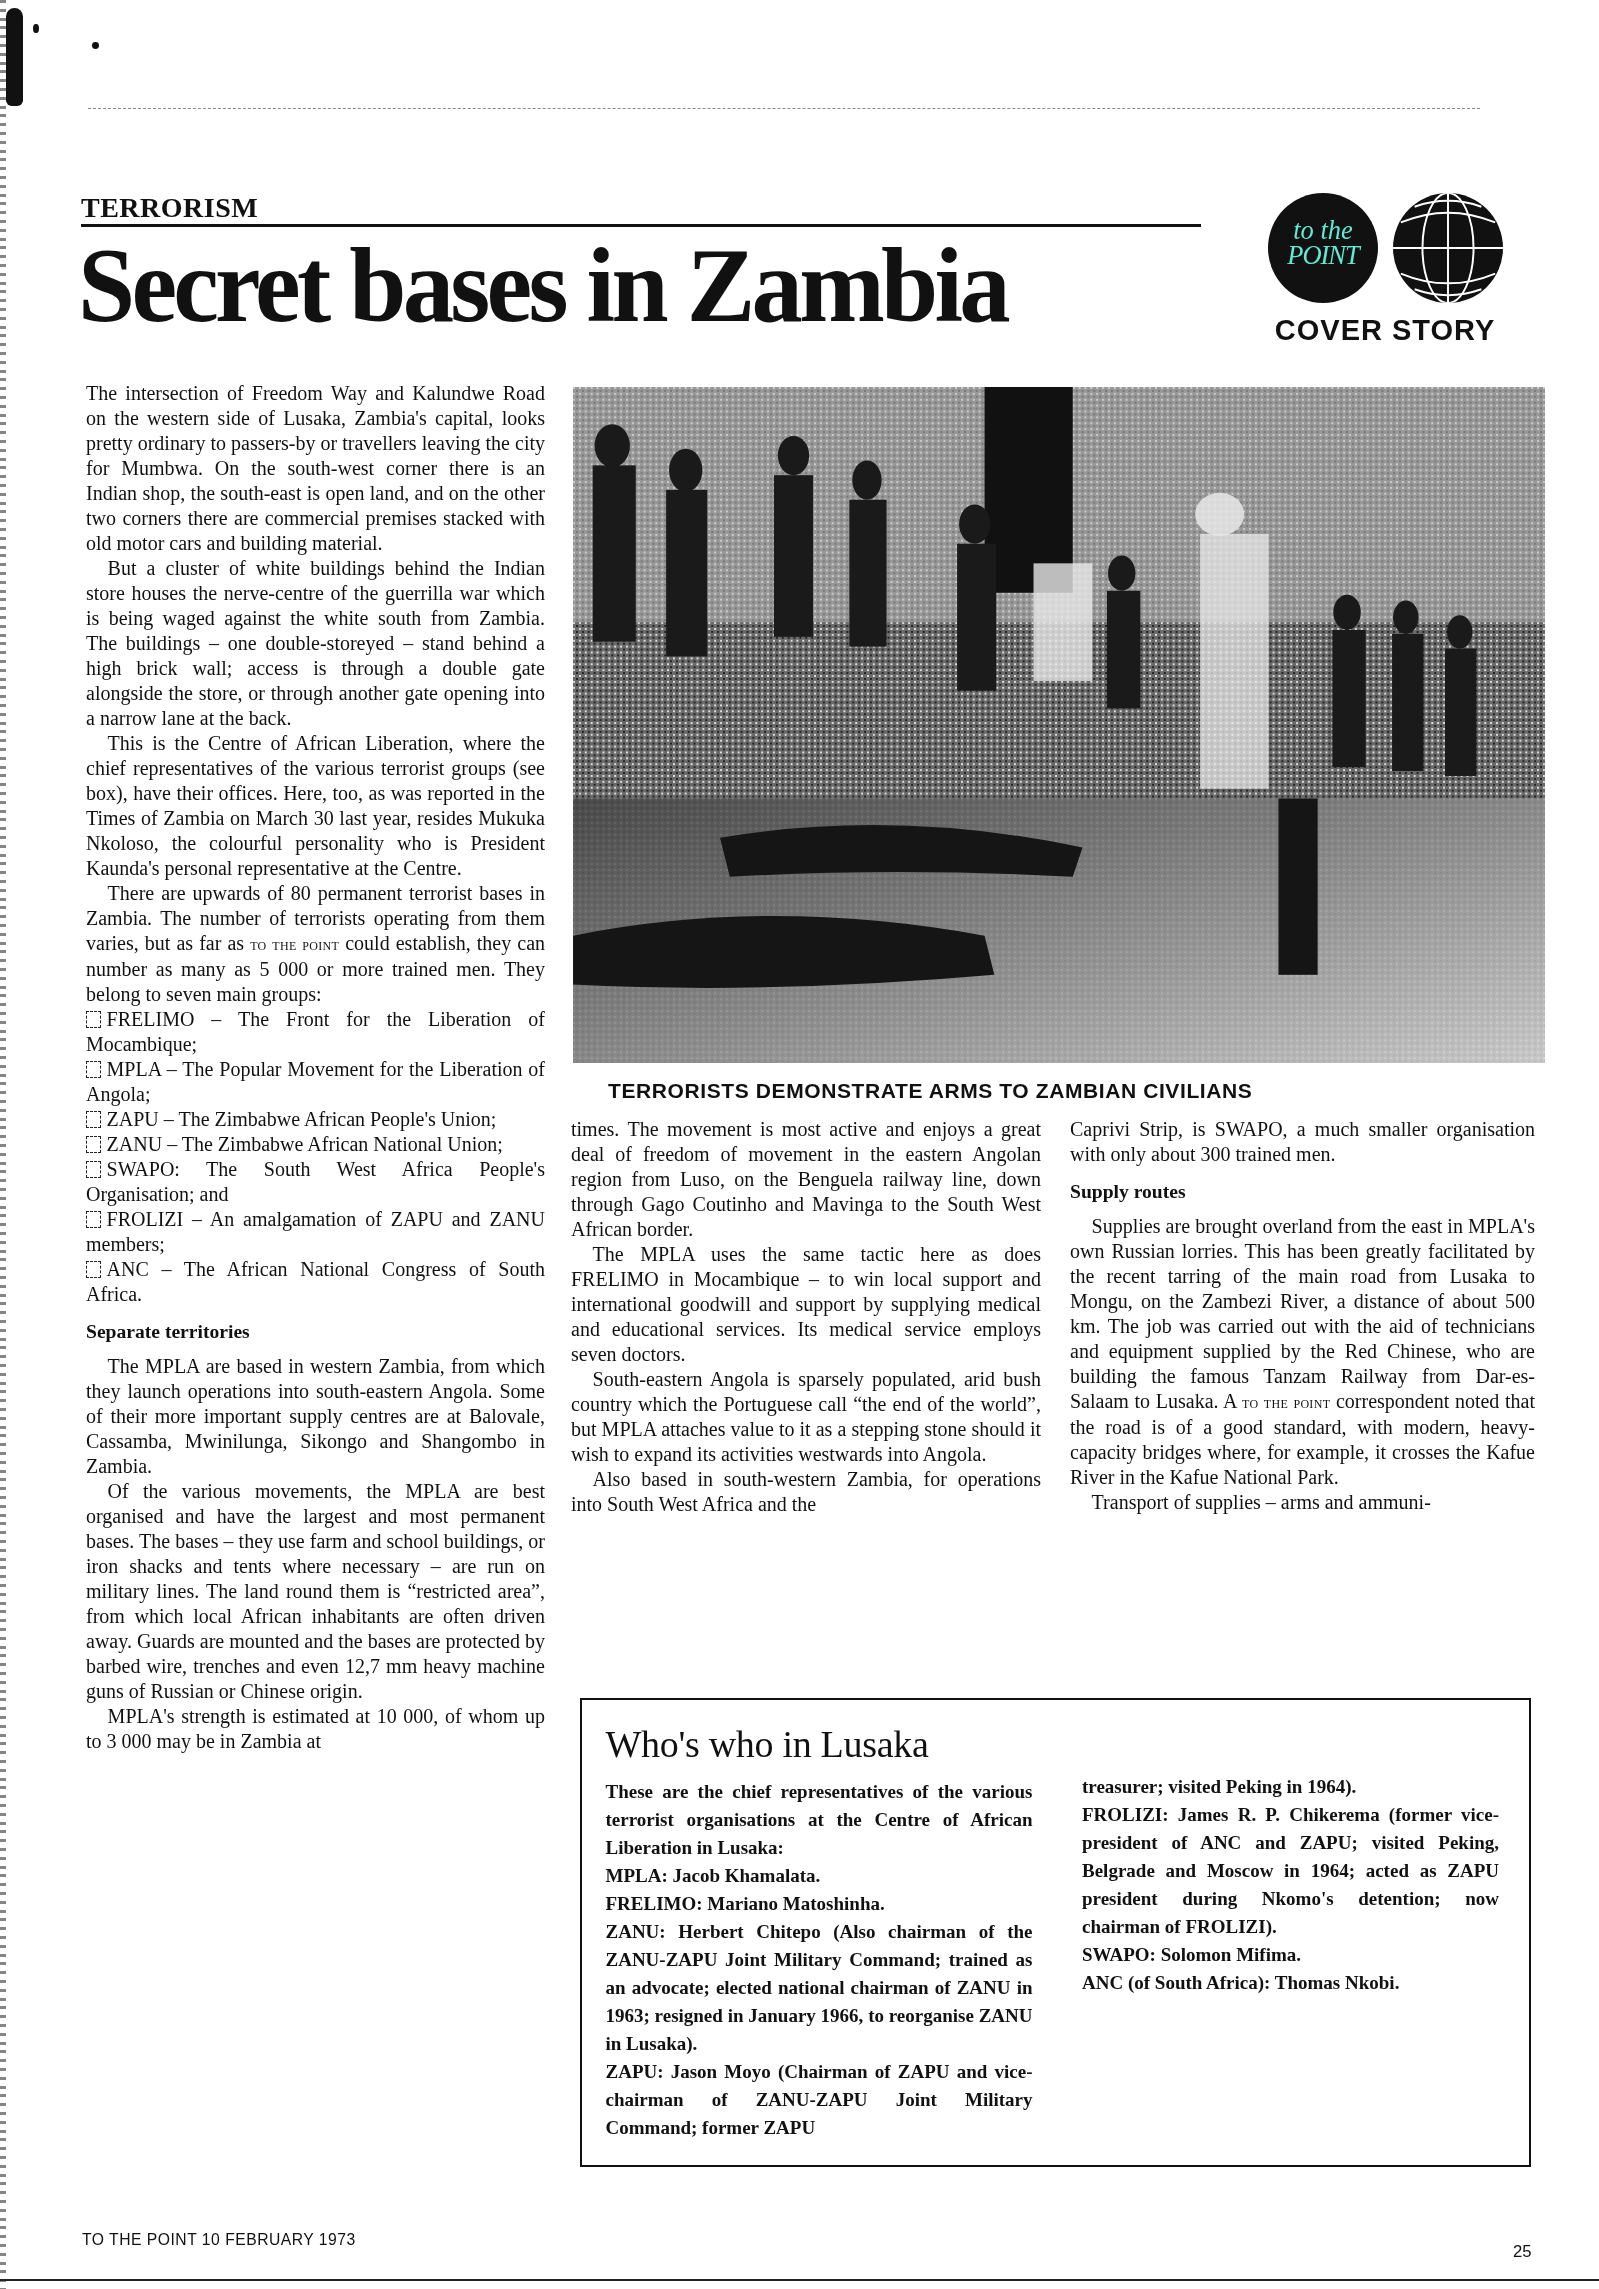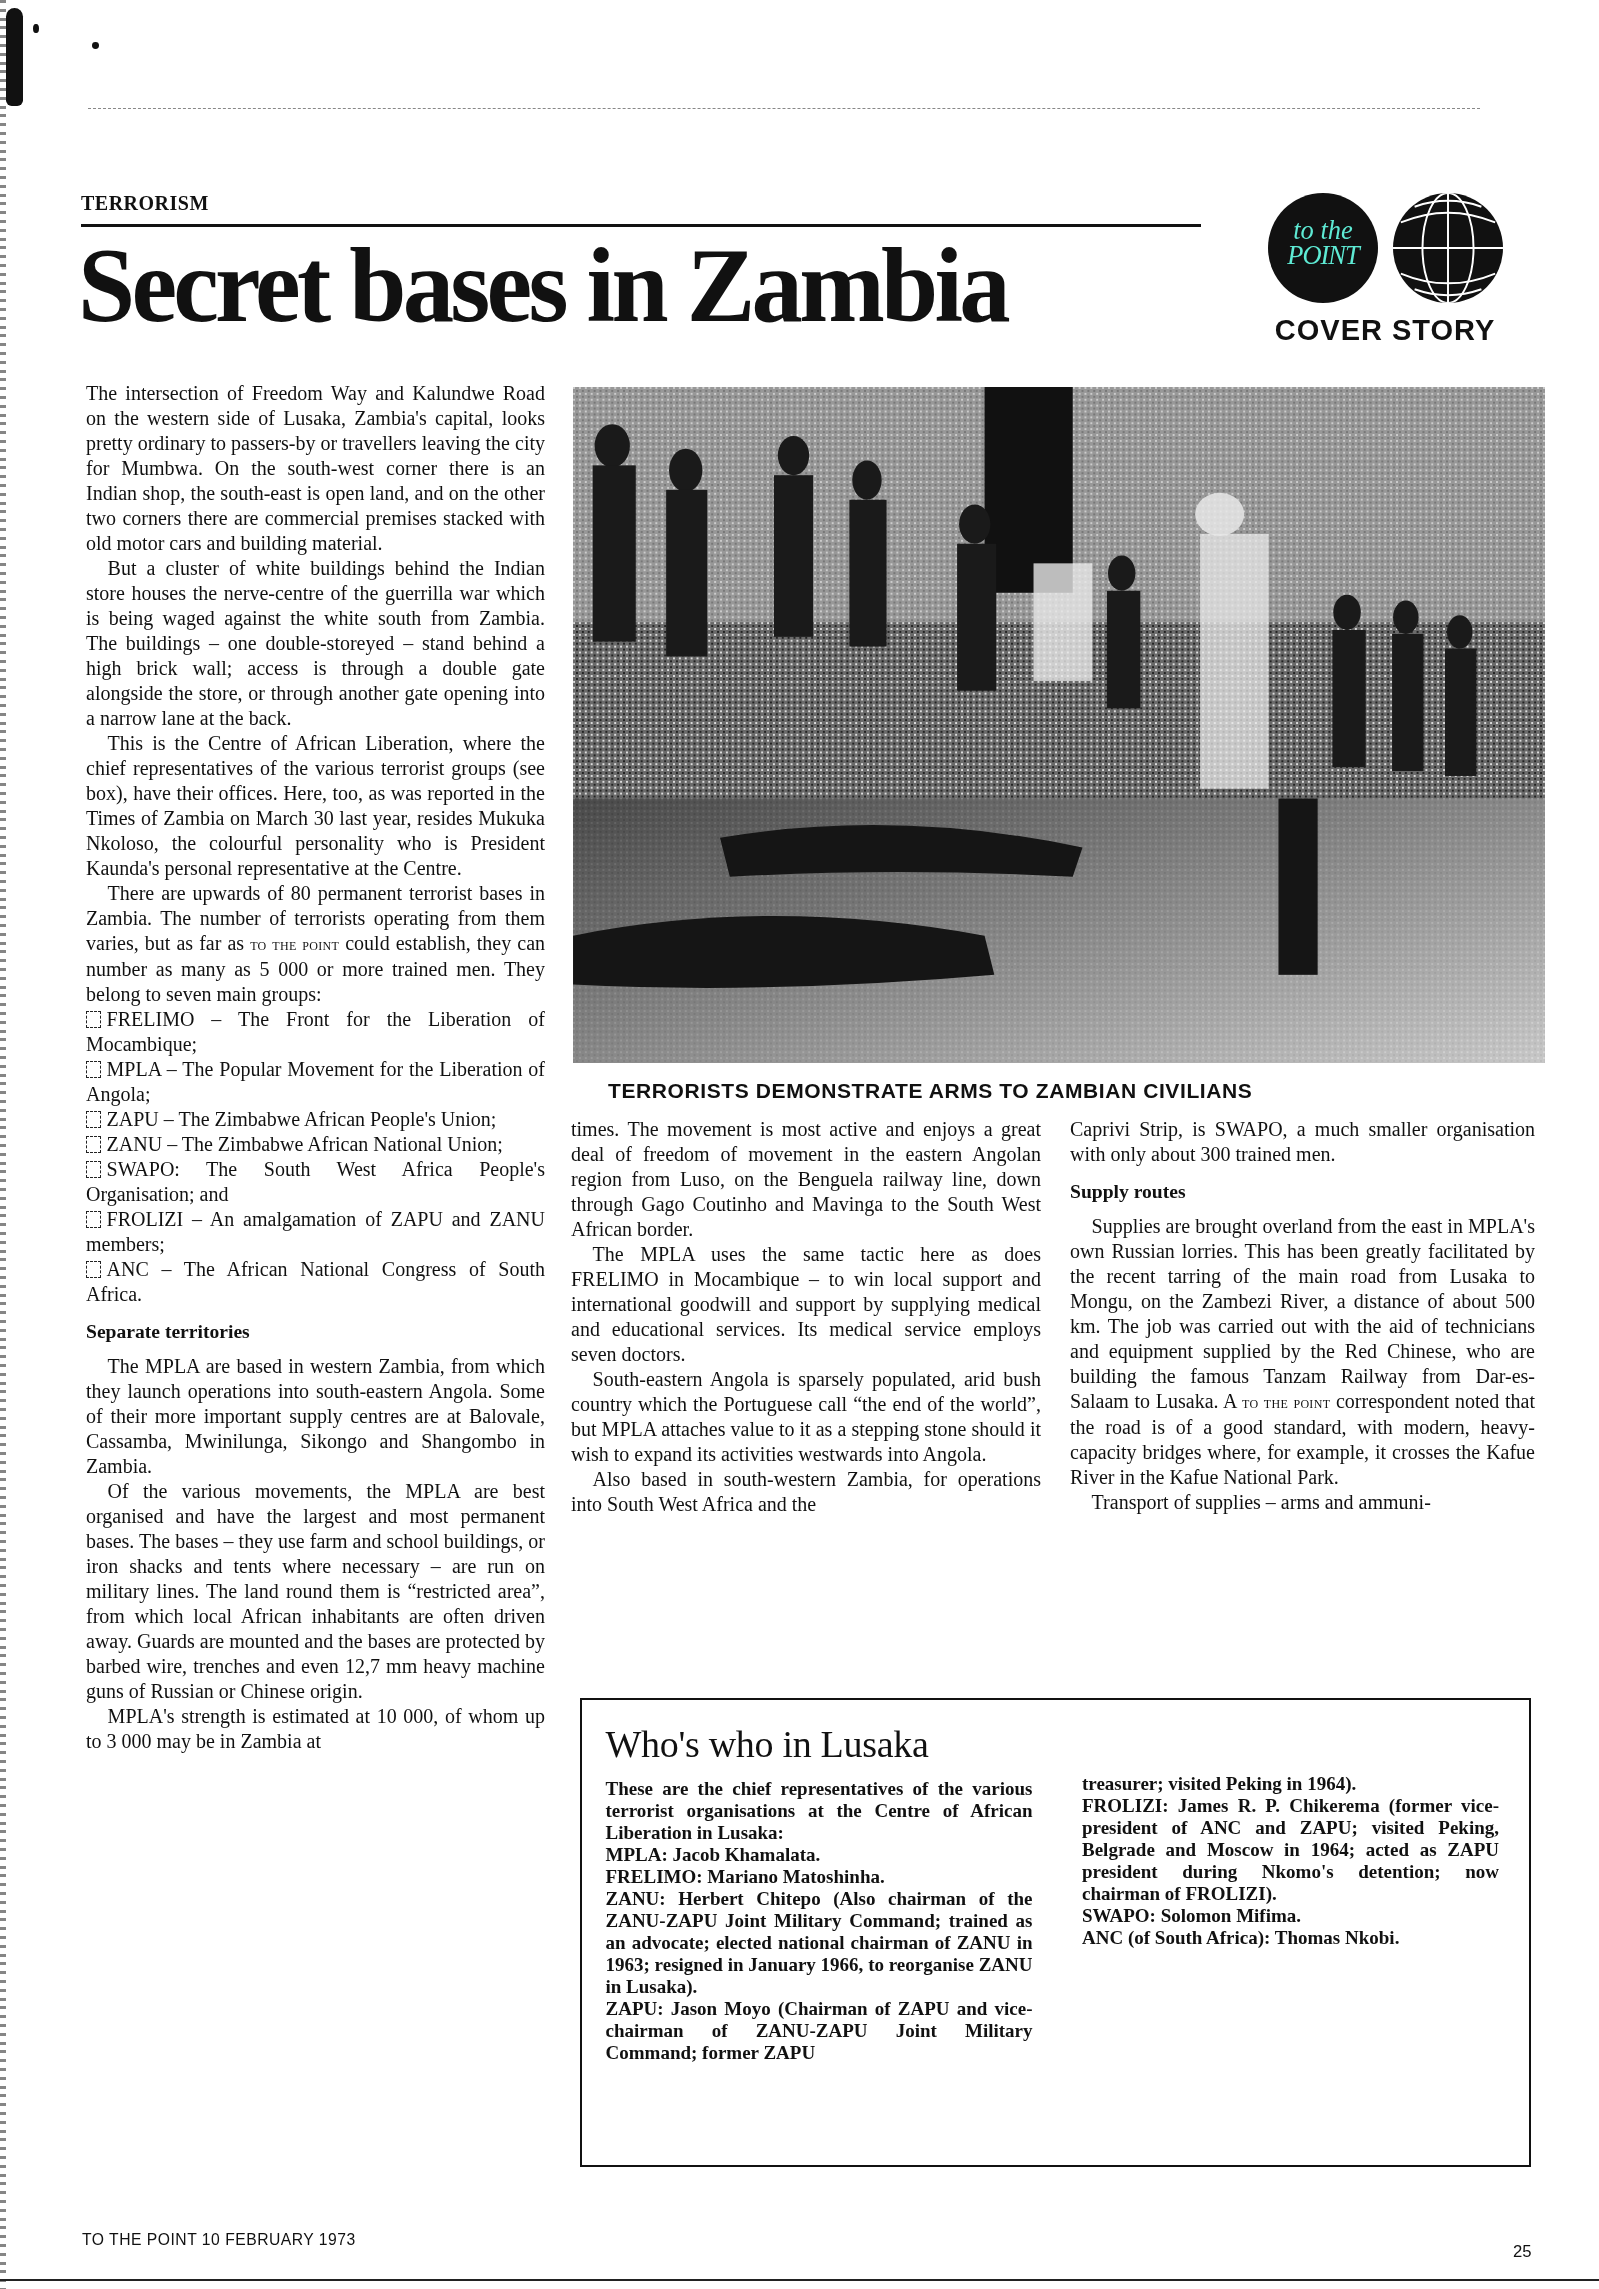--- a/index.html
+++ b/index.html
@@ -2,21 +2,21 @@
 <html><head>
 <meta charset="utf-8">
 <style>
   html, body { margin: 0; padding: 0; background: #ffffff; }
   body { width: 1600px; height: 2290px; position: relative; overflow: hidden; color: #111; font-family: "Liberation Serif", serif; }
   .scan-edge { position: absolute; left: 0; top: 0; width: 5.9px; height: 2290px; background: repeating-linear-gradient(180deg, #222 0 2.9px, #fff 2.9px 8.8px); opacity: .55; }
   .scan-blot { position: absolute; left: 5.9px; top: 7.8px; width: 17.6px; height: 98px; background: #111; border-radius: 8.8px 8.8px 5.9px 5.9px; }
   .scan-dot { position: absolute; background: #111; border-radius: 50%; }
   .scan-top-line { position: absolute; left: 88px; top: 108px; width: 1392px; border-top: 1px dashed #888; }
 
-  .section-label { position: absolute; left: 81px; top: 192px; font-size: 20px; font-weight: bold; letter-spacing: 0.5px; text-decoration: none; }
+  .section-label { position: absolute; left: 81px; top: 192px; font-size: 28px; font-weight: bold; letter-spacing: 0.5px; text-decoration: none; }
   .section-rule { position: absolute; left: 81px; top: 224px; width: 1120px; height: 2.9px; background: #111; }
   .headline { position: absolute; left: 78px; top: 233px; font-size: 106px; font-weight: bold; letter-spacing: -3.9px; line-height: 1; transform: scaleX(0.97); transform-origin: left; white-space: nowrap; }
 
   .logo { position: absolute; left: 1266px; top: 189px; width: 274px; height: 167px; }
   .logo-circle { position: absolute; top: 3.9px; width: 110px; height: 110px; border-radius: 50%; background: #111; }
   .logo-circle.left { left: 2px; color: #5eead4; text-align: center; font-style: italic; }
   .logo-circle.left .l1 { display: block; margin-top: 26.5px; font-size: 26.5px; line-height: 23.5px; }
   .logo-circle.left .l2 { display: block; font-size: 26.5px; line-height: 25.5px; letter-spacing: -1px; }
   .logo-circle.right { left: 127px; overflow: hidden; }
   .logo-circle.right svg { position: absolute; left: 0; top: 0; }
@@ -31,21 +31,21 @@
   .subhead { font-weight: bold; font-size: 19.6px; margin: 11.8px 0 9.8px 0 !important; text-align: left; }
   .sc { font-variant: small-caps; font-size: 17.6px; letter-spacing: 0.3px; }
   .group-item { margin: 0; }
   .checkbox { display: inline-block; width: 12.7px; height: 14.7px; border: 1.5px dashed #222; vertical-align: -2px; margin-right: 5.9px; }
 
   .photo { position: absolute; left: 573px; top: 387px; width: 972px; height: 676px; background: #555; overflow: hidden; }
   .photo-caption { position: absolute; left: 608px; top: 1079px; font-family: "Liberation Sans", sans-serif; font-weight: bold; font-size: 21px; letter-spacing: 0.6px; white-space: nowrap; }
 
   .box { position: absolute; left: 580px; top: 1698px; width: 947px; height: 465px; border: 2.9px solid #111; }
   .box-title { position: absolute; left: 23.5px; top: 21.6px; font-size: 38px; font-weight: normal; white-space: nowrap; letter-spacing: -0.3px; }
-  .box-col { position: absolute; top: 78px; font-weight: bold; font-size: 19px; line-height: 22px; text-align: justify; }
+  .box-col { position: absolute; top: 78px; font-weight: bold; font-size: 19px; line-height: 28px; text-align: justify; }
   .box-col p { margin: 0; }
   .box-col.a { left: 23.5px; width: 427px; }
   .box-col.b { left: 500px; width: 417px; top: 73px; }
 
   .footer-left { position: absolute; left: 82px; top: 2231px; font-family: "Liberation Sans", sans-serif; font-size: 15.7px; letter-spacing: 0.5px; }
   .footer-right { position: absolute; left: 1513px; top: 2242px; font-family: "Liberation Sans", sans-serif; font-size: 16.7px; }
   .bottom-rule { position: absolute; left: 0; top: 2279px; width: 1600px; height: 2px; background: #222; }
 </style>
 </head>
 <body>

